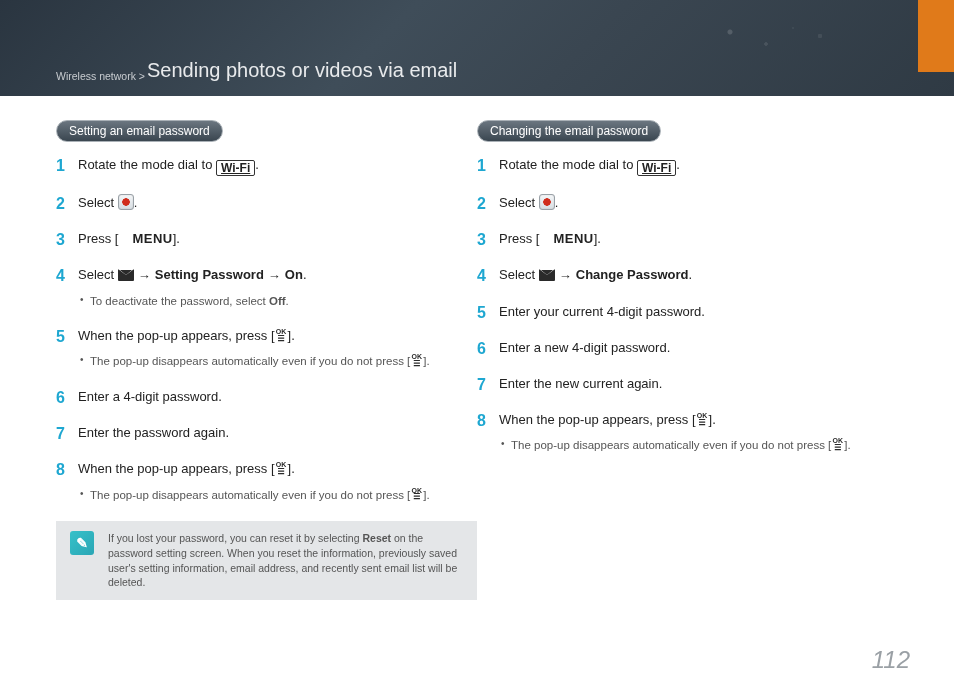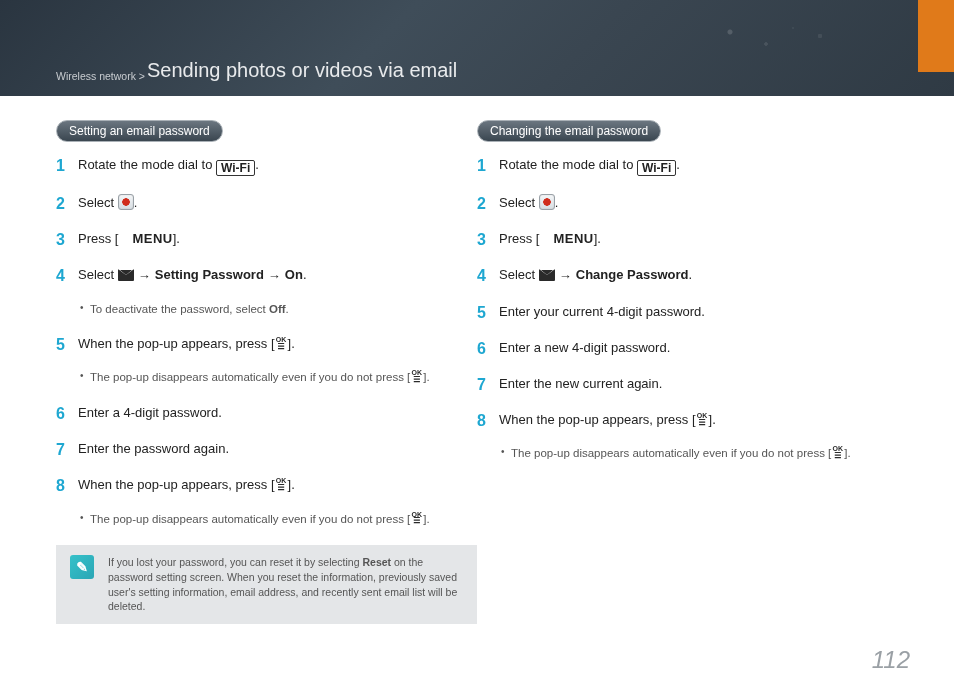--- a/index.html
+++ b/index.html
@@ -93,20 +93,21 @@
   .wifi-badge {
     display: inline-block;
     vertical-align: -3px;
     font-weight: bold;
     font-size: 12px;
     padding: 0 4px;
     border: 1px solid #333;
     border-radius: 2px;
     background: #fff;
     line-height: 14px;
+    text-decoration: underline;
   }
   .select-icon {
     display: inline-block;
     width: 16px;
     height: 16px;
     vertical-align: -3px;
     background:
       radial-gradient(circle at 50% 50%, #d02c1c 0 3.5px, transparent 4px),
       linear-gradient(180deg, #f4f6f8 0%, #d8dee3 100%);
     border: 1px solid #9aa1a7;
@@ -158,21 +159,21 @@
     text-align: center;
     color: #2a2a2a;
     overflow: hidden;
   }
   .ok-icon::before { content: "OK"; display:block; }
   .ok-icon::after { content: "\2630"; display:block; font-size:8px; line-height:6px; }
   .arrow { margin: 0 4px; }
   .bold { font-weight: bold; }
   .sub-bullets {
     list-style: none;
-    margin-top: 16px;
+    margin-top: 8px;
   }
   .sub-bullets li {
     position: relative;
     padding-left: 12px;
     font-size: 11.5px;
     color: #555;
     line-height: 1.45;
     margin-bottom: 4px;
   }
   .sub-bullets li::before {

